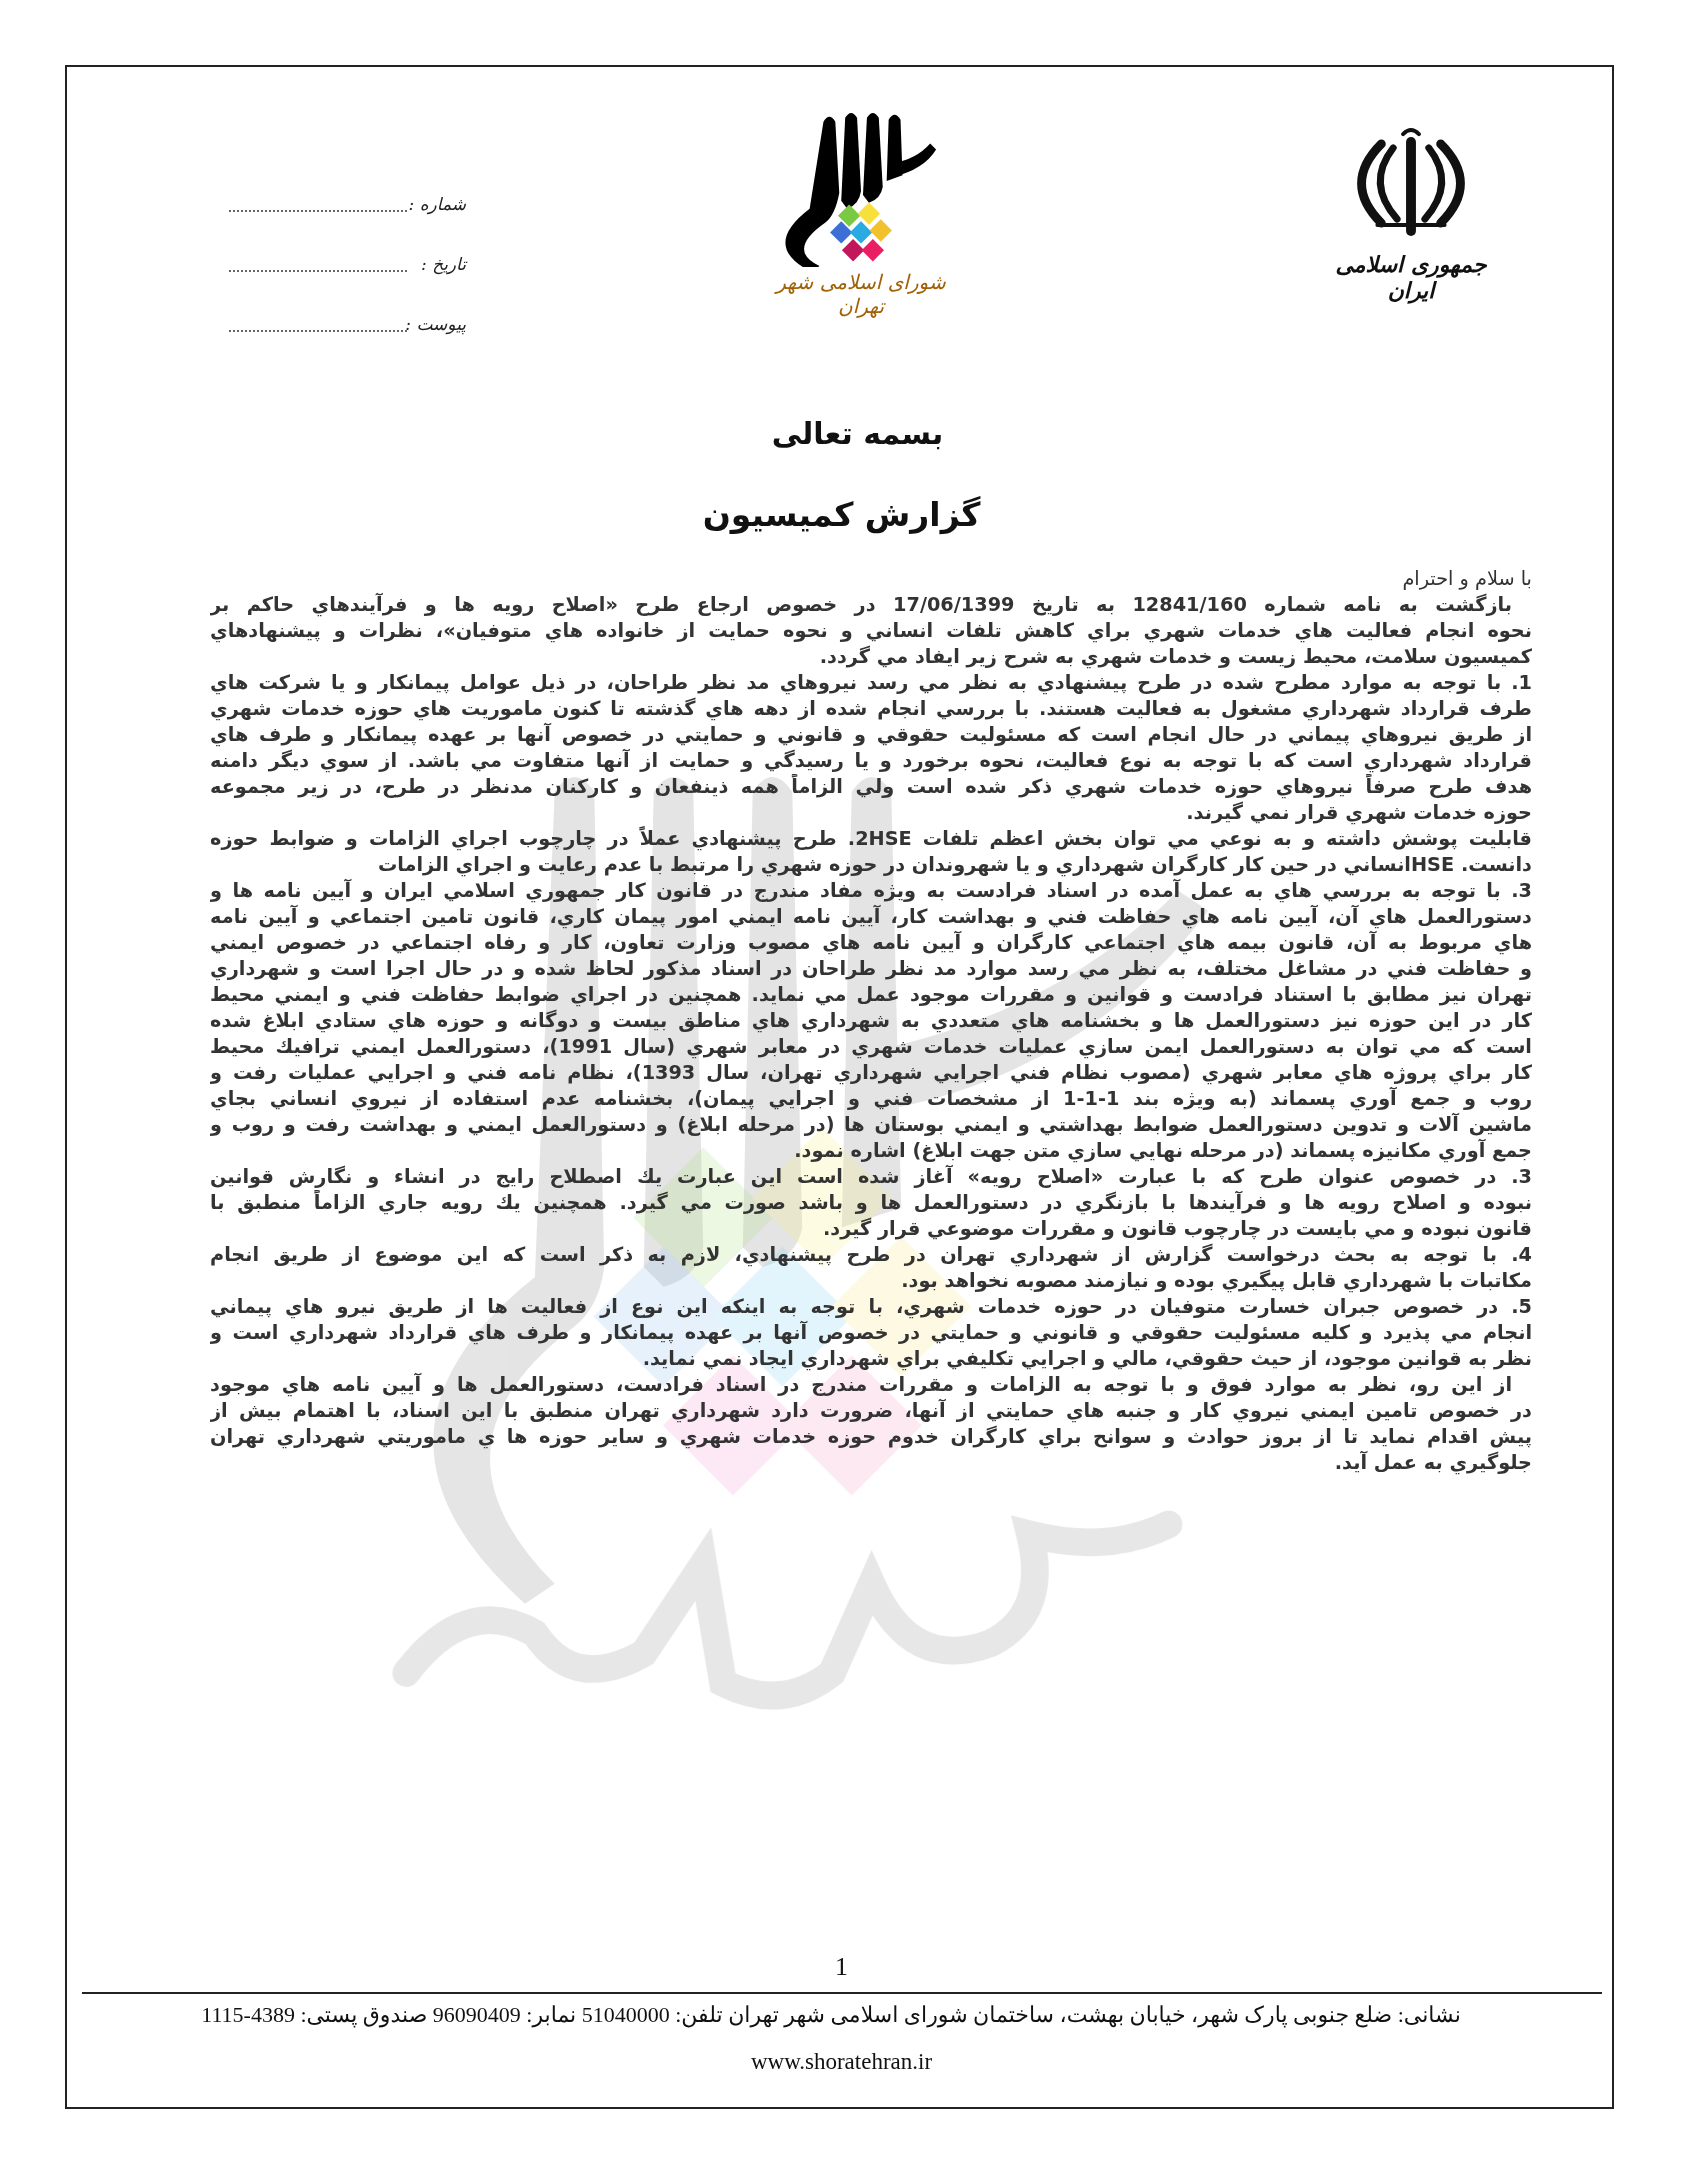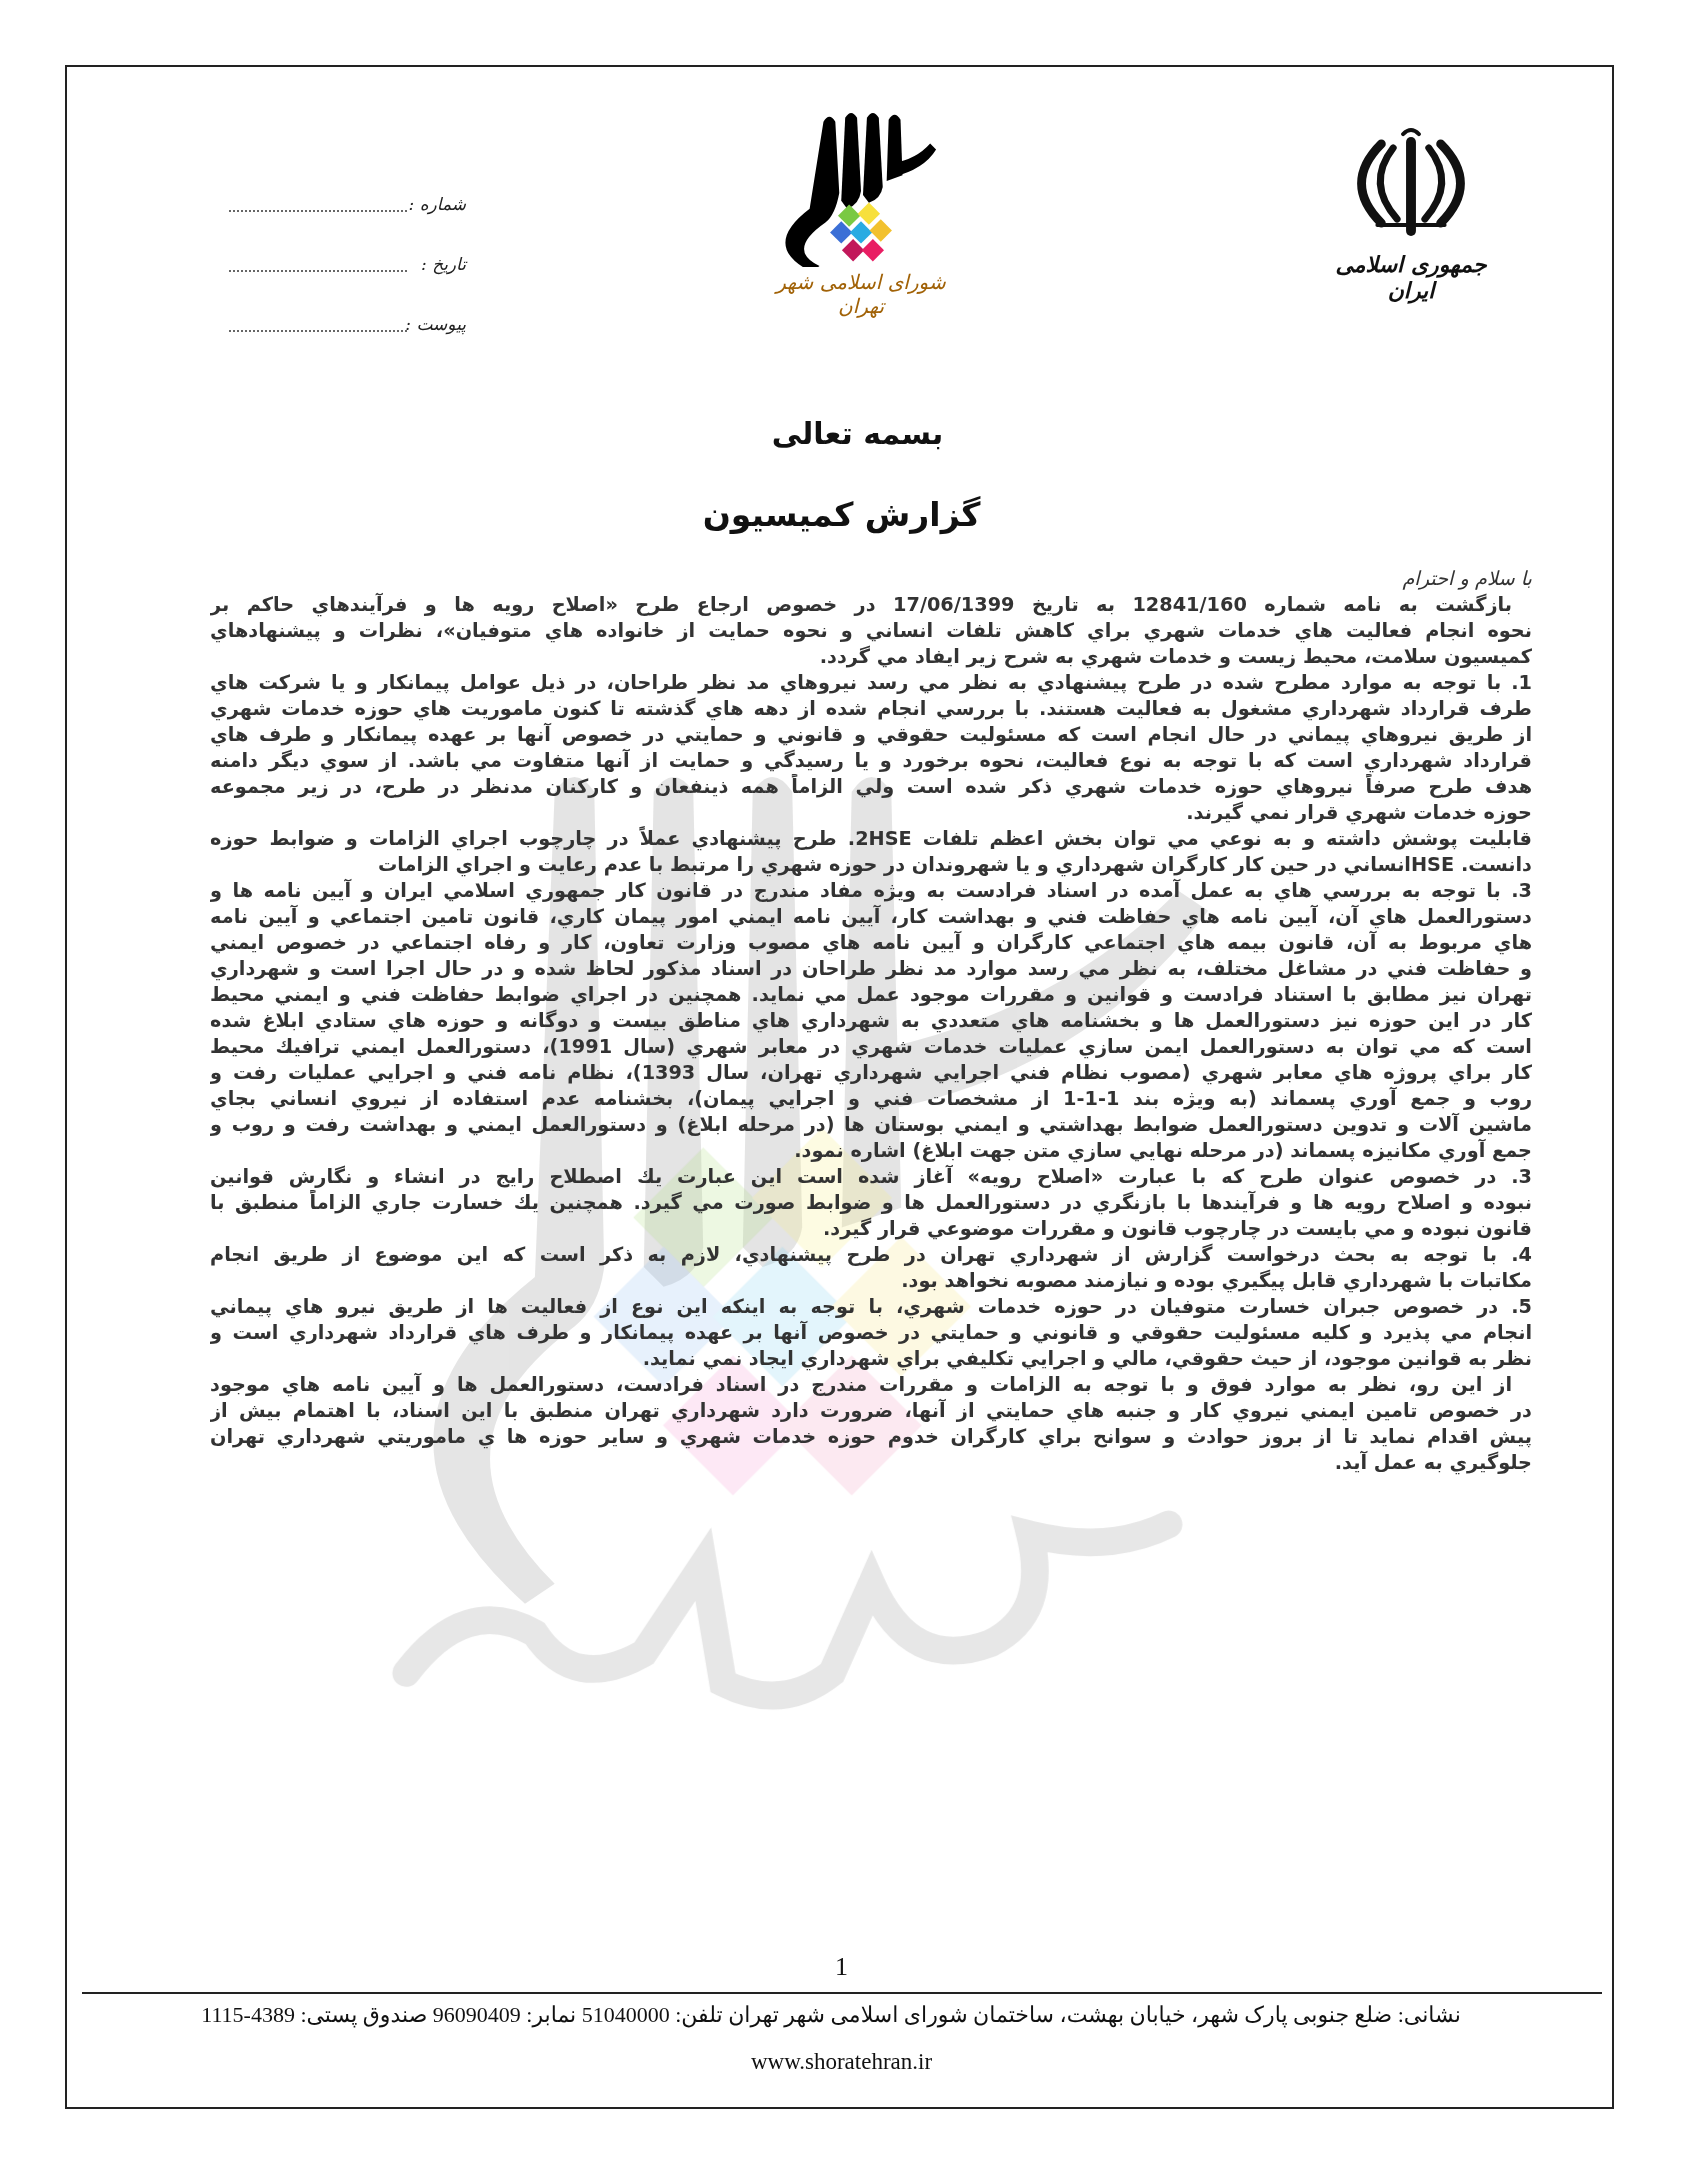--- a/index.html
+++ b/index.html
@@ -16,21 +16,21 @@
   .council-name { position:absolute; left:0; right:0; top:166px; font-family:"DejaVu Serif", serif; font-style:italic; font-size:20px; color:#a16207; direction:rtl; }
   .emblem { position:absolute; left:1322px; top:124px; width:178px; height:188px; text-align:center; }
   .emblem-caption { position:absolute; left:0; right:0; top:127px; font-family:"DejaVu Serif", serif; font-style:italic; font-weight:bold; font-size:22px; color:#111; direction:rtl; }
   .basmala { position:absolute; left:16px; width:1683px; top:416px; text-align:center; font-family:"DejaVu Sans", sans-serif; font-weight:bold; font-size:30px; color:#111; direction:rtl; }
   .doc-title { position:absolute; left:0; width:1683px; top:495px; text-align:center; font-family:"DejaVu Sans", sans-serif; font-weight:bold; font-size:33px; color:#111; direction:rtl; }
   
   .body { position:absolute; left:210px; top:566px; width:1322px; direction:rtl; }
   .line { height:26px; line-height:26px; font-family:"DejaVu Sans", sans-serif; font-weight:bold; font-size:19.3px; color:#333; white-space:nowrap; overflow:hidden; text-align:justify; text-align-last:justify; }
   .line.last { text-align-last:right; }
   .line.indent { padding-right:20px; }
-  .line.greeting { text-align-last:right; font-weight:normal; color:#333;font-style:italic; }
+  .line.greeting { text-align-last:right; font-weight:normal; color:#333; }
   
   .page-number { position:absolute; left:0; width:1683px; top:1952px; text-align:center; font-family:"Liberation Serif", serif; font-size:26px; color:#111; }
   .footer-rule { position:absolute; left:82px; width:1520px; top:1992px; border-top:2px solid #222; }
   .footer-address { position:absolute; left:158px; width:1346px; top:2002px; text-align:center; font-family:"Liberation Serif", serif; font-size:22px; color:#111; direction:rtl; white-space:nowrap; }
   .footer-url { position:absolute; left:0; width:1683px; top:2049px; text-align:center; font-family:"Liberation Serif", serif; font-size:23px; color:#111; }
 </style>
 </head>
 <body>
 
 <div class="page-border"></div>
@@ -130,21 +130,21 @@
   <div class="line">هاي مربوط به آن، قانون بيمه هاي اجتماعي كارگران و آيين نامه هاي مصوب وزارت تعاون، كار و رفاه اجتماعي در خصوص ايمني</div>
   <div class="line">و حفاظت فني در مشاغل مختلف، به نظر مي رسد موارد مد نظر طراحان در اسناد مذكور لحاظ شده و در حال اجرا است و شهرداري</div>
   <div class="line">تهران نيز مطابق با استناد فرادست و قوانين و مقررات موجود عمل مي نمايد. همچنين در اجراي ضوابط حفاظت فني و ايمني محيط</div>
   <div class="line">كار در اين حوزه نيز دستورالعمل ها و بخشنامه هاي متعددي به شهرداري هاي مناطق بيست و دوگانه و حوزه هاي ستادي ابلاغ شده</div>
   <div class="line">است كه مي توان به دستورالعمل ايمن سازي عمليات خدمات شهري در معابر شهري (سال 1991)، دستورالعمل ايمني ترافيك محيط</div>
   <div class="line">كار براي پروژه هاي معابر شهري (مصوب نظام فني اجرايي شهرداري تهران، سال 1393)، نظام نامه فني و اجرايي عمليات رفت و</div>
   <div class="line">روب و جمع آوري پسماند (به ويژه بند 1-1-1 از مشخصات فني و اجرايي پيمان)، بخشنامه عدم استفاده از نيروي انساني بجاي</div>
   <div class="line">ماشين آلات و تدوين دستورالعمل ضوابط بهداشتي و ايمني بوستان ها (در مرحله ابلاغ) و دستورالعمل ايمني و بهداشت رفت و روب و</div>
   <div class="line last">جمع آوري مكانيزه پسماند (در مرحله نهايي سازي متن جهت ابلاغ) اشاره نمود.</div>
   <div class="line">3. در خصوص عنوان طرح كه با عبارت «اصلاح رويه» آغاز شده است اين عبارت يك اصطلاح رايج در انشاء و نگارش قوانين</div>
-  <div class="line">نبوده و اصلاح رويه ها و فرآيندها با بازنگري در دستورالعمل ها و ضوابط صورت مي گيرد. همچنين يك خسارت جاري الزاماً منطبق با</div>
+  <div class="line">نبوده و اصلاح رويه ها و فرآيندها با بازنگري در دستورالعمل ها و باشد صورت مي گيرد. همچنين يك رويه جاري الزاماً منطبق با</div>
   <div class="line last">قانون نبوده و مي بايست در چارچوب قانون و مقررات موضوعي قرار گيرد.</div>
   <div class="line">4. با توجه به بحث درخواست گزارش از شهرداري تهران در طرح پيشنهادي، لازم به ذكر است كه اين موضوع از طريق انجام</div>
   <div class="line last">مكاتبات با شهرداري قابل پيگيري بوده و نيازمند مصوبه نخواهد بود.</div>
   <div class="line">5. در خصوص جبران خسارت متوفيان در حوزه خدمات شهري، با توجه به اينكه اين نوع از فعاليت ها از طريق نيرو هاي پيماني</div>
   <div class="line">انجام مي پذيرد و كليه مسئوليت حقوقي و قانوني و حمايتي در خصوص آنها بر عهده پيمانكار و طرف هاي قرارداد شهرداري است و</div>
   <div class="line last">نظر به قوانين موجود، از حيث حقوقي، مالي و اجرايي تكليفي براي شهرداري ايجاد نمي نمايد.</div>
   <div class="line indent">از اين رو، نظر به موارد فوق و با توجه به الزامات و مقررات مندرج در اسناد فرادست، دستورالعمل ها و آيين نامه هاي موجود</div>
   <div class="line">در خصوص تامين ايمني نيروي كار و جنبه هاي حمايتي از آنها، ضرورت دارد شهرداري تهران منطبق با اين اسناد، با اهتمام بيش از</div>
   <div class="line">پيش اقدام نمايد تا از بروز حوادث و سوانح براي كارگران خدوم حوزه خدمات شهري و ساير حوزه ها ي ماموريتي شهرداري تهران</div>
   <div class="line last">جلوگيري به عمل آيد.</div>

